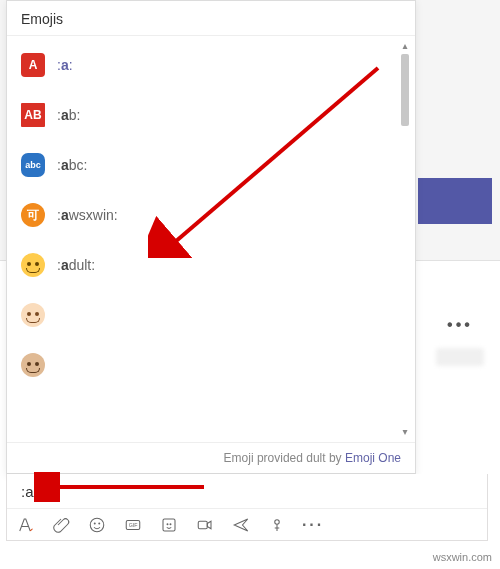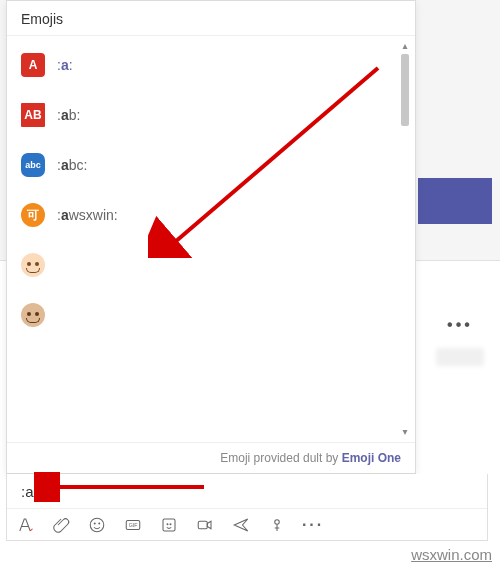--- a/index.html
+++ b/index.html
@@ -105,21 +105,21 @@
   .arrow { position: absolute; left: 0; right: 0; height: 12px; text-align: center; font-size: 10px; color: #888; }
   .arrow.up { top: 0; }
   .arrow.dn { bottom: 0; }
   .footerbar {
     font-size: 12px;
     color: #888;
     text-align: right;
     padding: 8px 14px 8px;
     border-top: 1px solid #eee;
   }
-  .footerbar a { color: #6264a7; text-decoration: none; font-weight: bold; }
+  .footerbar a { color: #6264a7; text-decoration: none; }
 
   .compose {
     position: absolute;
     left: 6px; bottom: 28px; right: 12px; top: 474px;
     background: #fff;
     border: 1px solid #e0dede;
     border-top: none;
     display: flex;
     flex-direction: column;
   }
@@ -146,23 +146,22 @@
     width: 20px; height: 20px;
     color: #666;
     display: flex; align-items: center; justify-content: center;
   }
   .toolicon svg { width: 18px; height: 18px; stroke: #666; fill: none; stroke-width: 1.4; }
   .toolicon .more { font-weight: bold; letter-spacing: 2px; }
 
   .watermark {
     position: absolute;
     right: 8px; bottom: 6px;
-    font-size: 15px; color: #888;
+    font-size: 11px; color: #888;
     text-shadow: 0 0 2px #fff;
-    text-decoration: underline;
   }
 
   .arrow1 {
     position: absolute;
     left: 148px; top: 58px;
     width: 240px; height: 200px;
     pointer-events: none;
   }
   .arrow2 {
     position: absolute;
@@ -198,20 +197,28 @@
         <div class="ico abc">abc</div>
         <div class="lbl"><span>:</span><span class="m">a</span><span>bc:</span></div>
       </div>
 
 
       <div class="row">
         <div class="ico accept">可</div>
         <div class="lbl"><span>:</span><span class="m">a</span><span>wsxwin:</span></div>
       </div>
 
+      <div class="row">
+        <div class="ico adult" style="position:relative;">
+          <div class="faceeyes" style="left:6px;top:9px;"></div>
+          <div class="faceeyes" style="left:14px;top:9px;"></div>
+          <div style="position:absolute;left:5px;top:15px;width:14px;height:5px;border:1.3px solid #664500;border-top:none;border-radius:0 0 10px 10px;"></div>
+        </div>
+        <div class="lbl"><span>:</span><span class="m">a</span><span>dult:</span></div>
+      </div>
 
       <div class="row">
         <div class="ico adult1" style="position:relative;">
           <div class="faceeyes" style="left:6px;top:9px;background:#7a4a22;"></div>
           <div class="faceeyes" style="left:14px;top:9px;background:#7a4a22;"></div>
           <div style="position:absolute;left:5px;top:15px;width:14px;height:5px;border:1.3px solid #7a4a22;border-top:none;border-radius:0 0 10px 10px;"></div>
         </div>
       </div>
 
       <div class="row">

